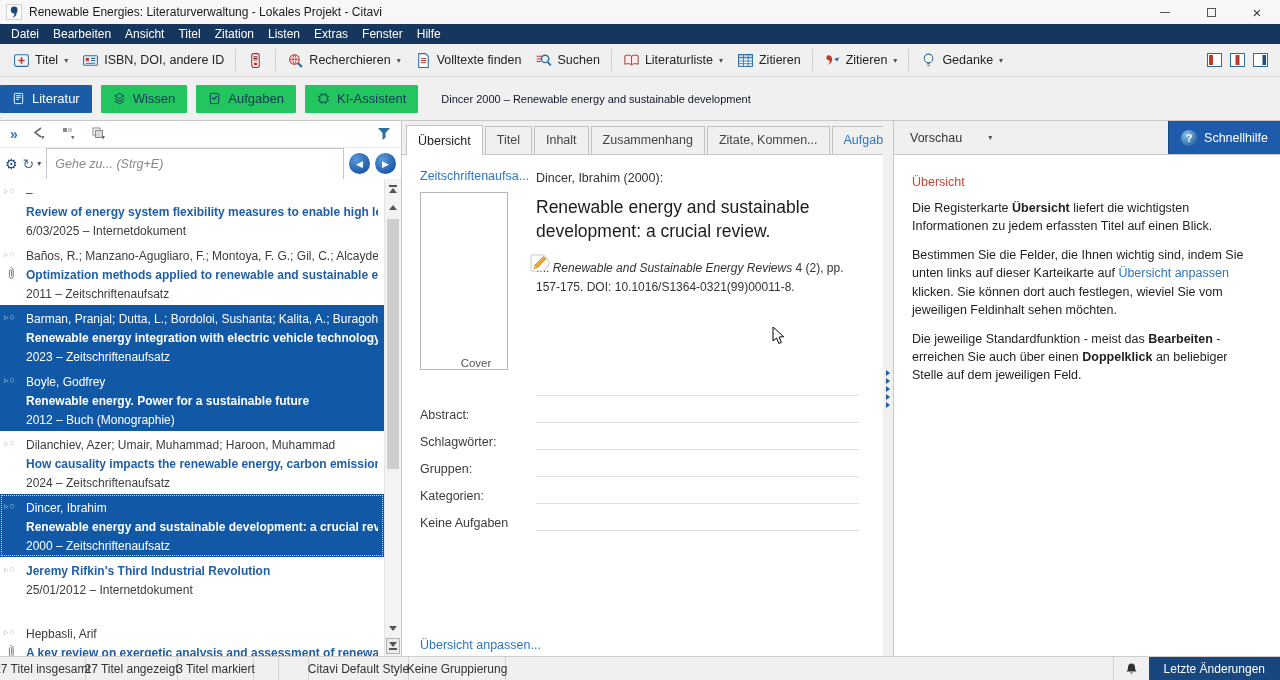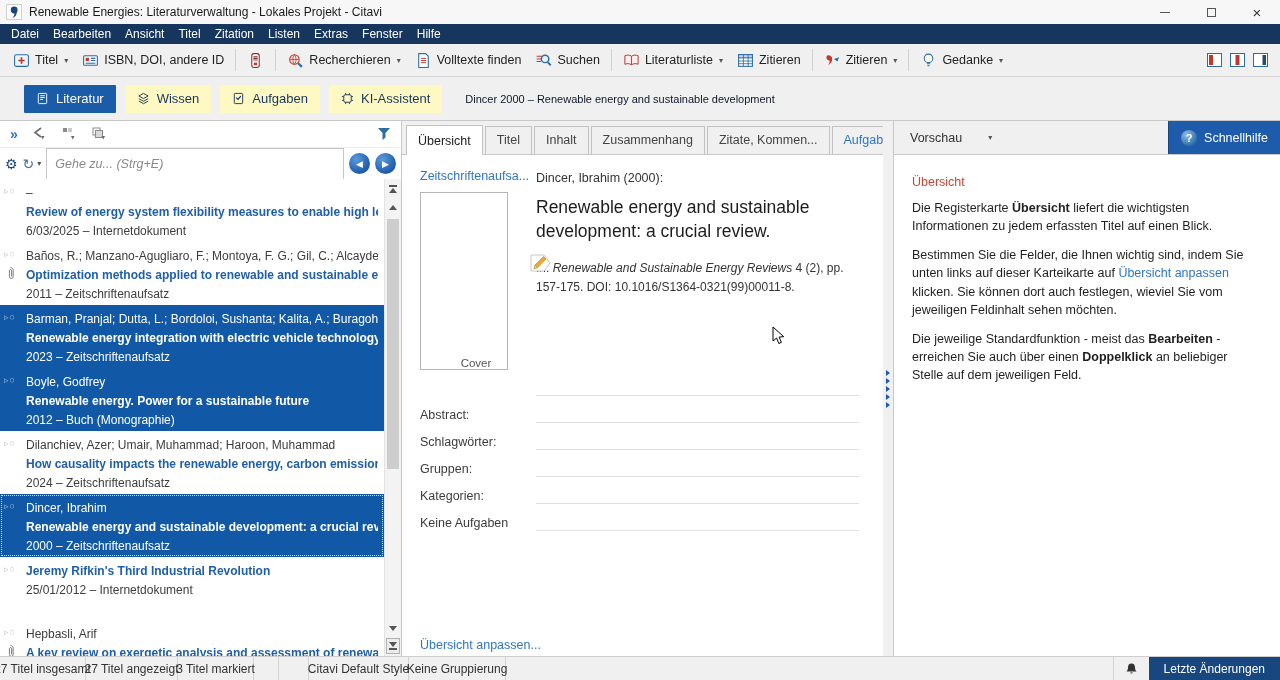--- a/index.html
+++ b/index.html
@@ -24,22 +24,22 @@
   
   .toolbar { height:33px; background:#f0f0f0; border-bottom:1px solid #d6d6d6; display:flex; align-items:center; padding:0 6px; }
   .tb-btn { display:flex; align-items:center; gap:5px; padding:0 7px; height:26px; color:#222; font-size:12.5px; white-space:nowrap; }
   .tb-caret { font-size:8px; color:#555; margin-left:1px; }
   .tb-sep { width:1px; height:22px; background:#cfcfcf; margin:0 4px; }
   .tb-spacer { flex:1; }
   .tb-icon { width:17px; height:17px; display:block; }
   .layout-btns { display:flex; gap:8px; margin-right:6px; }
 
   
-  .navrow { height:43px; background:#f0f0f0; display:flex; align-items:center; padding-left:24px; gap:9px; }
-  .nav-tab { height:28px; display:flex; align-items:center; gap:7px; padding:0 12px; background:#fef9c3; color:#17365d; font-size:13px; border-radius:1px; }
+  .navrow { height:43px; background:#f0f0f0; display:flex; align-items:center; padding-left:0; gap:9px; }
+  .nav-tab { height:28px; display:flex; align-items:center; gap:7px; padding:0 12px; background:#22c55e; color:#17365d; font-size:13px; border-radius:1px; }
   .nav-tab.active { background:#1b5ca8; color:#fff; }
   .nav-title { margin-left:14px; font-size:11px; color:#0f172a; }
 
   
   .main { height:536px; display:flex; border-top:1px solid #c8c8c8; background:#fff; }
 
   
   .panel-left { width:402px; border-right:1px solid #c8c8c8; display:flex; flex-direction:column; background:#fff; }
   .lp-toolbar { height:27px; display:flex; align-items:center; gap:14px; padding:0 10px; border-bottom:1px solid #ececec; }
   .lp-chev { color:#2e75c6; font-size:14px; font-weight:bold; }

